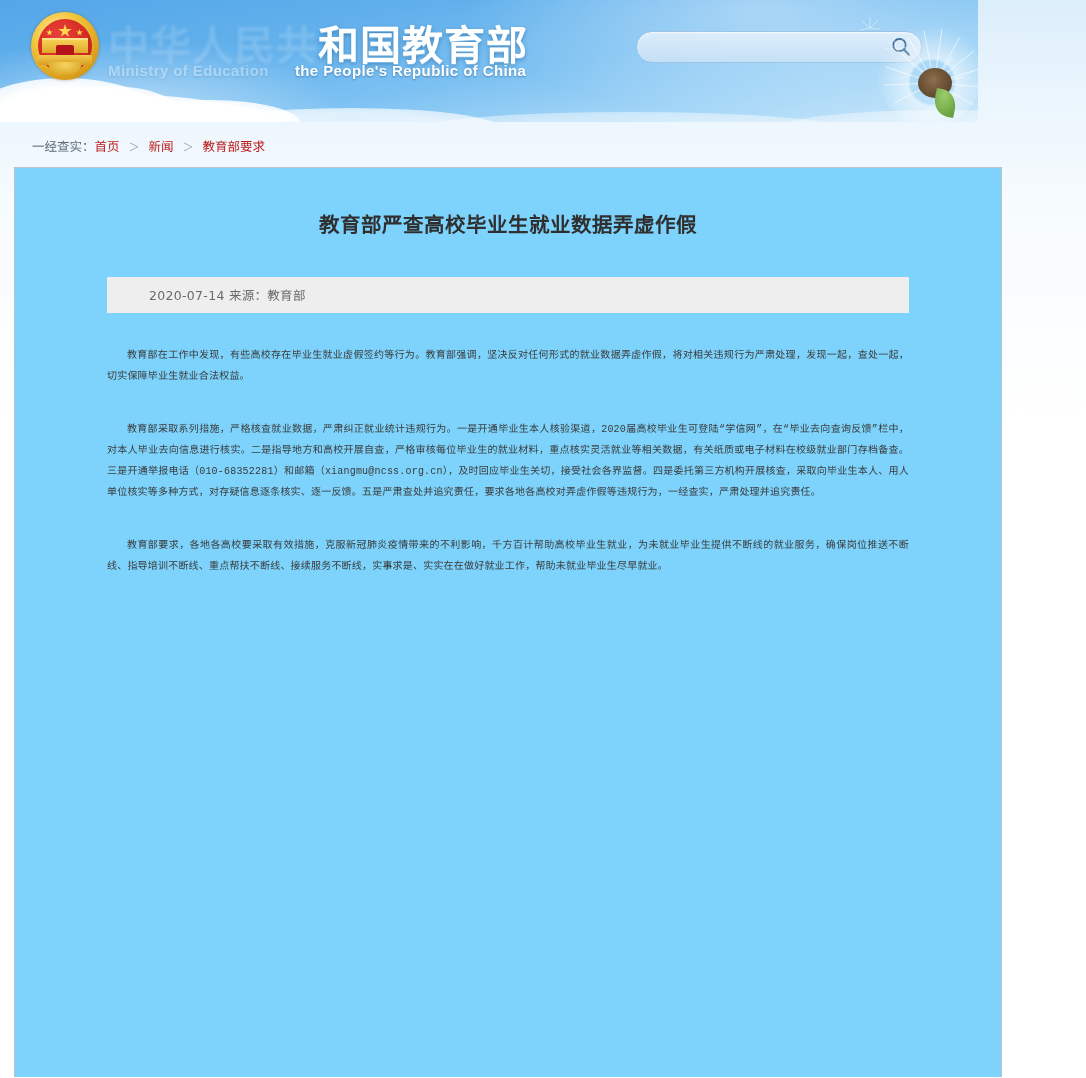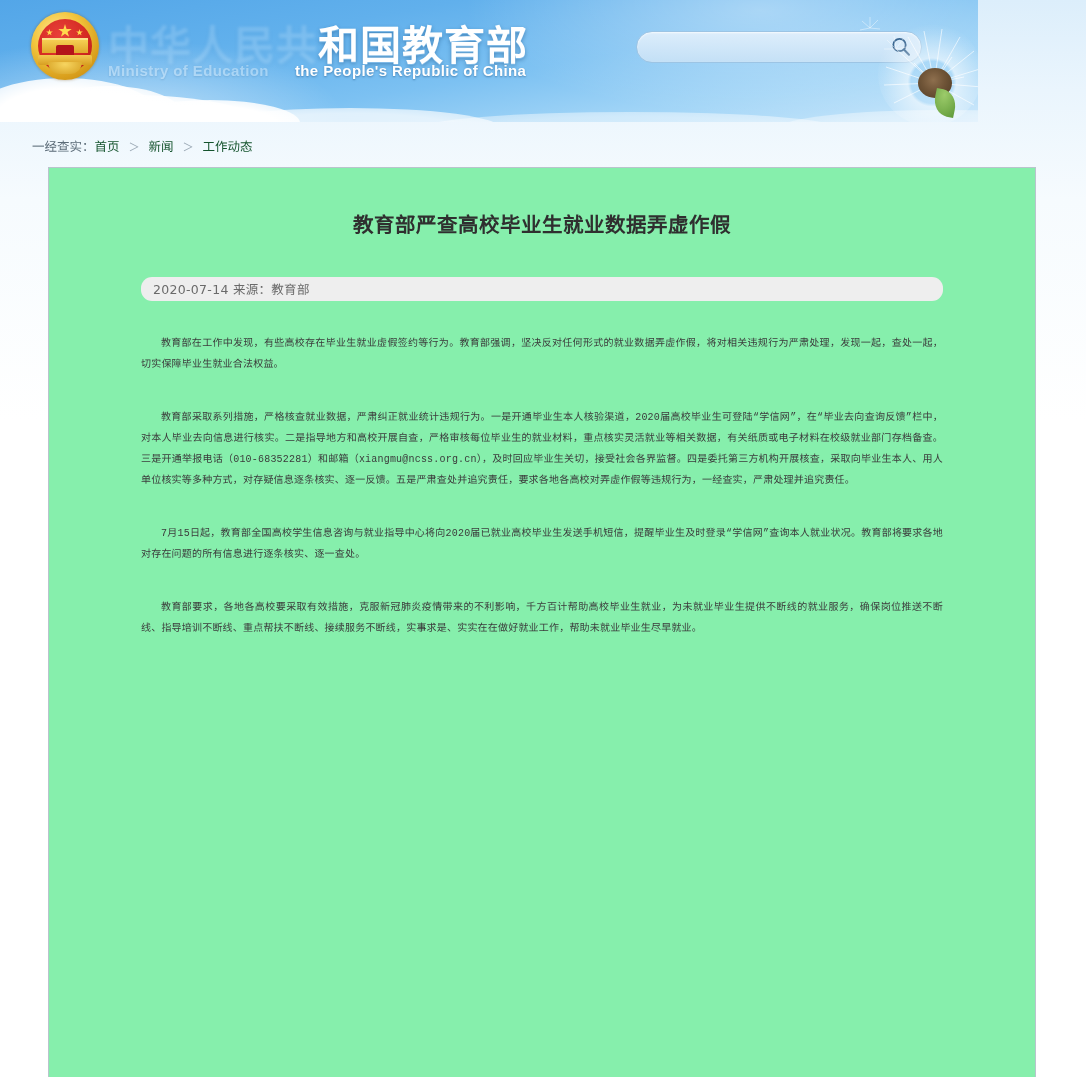--- a/index.html
+++ b/index.html
@@ -161,56 +161,55 @@
 
   
   .breadcrumb {
     position: relative;
     margin: 0;
     padding: 14px 0 12px 32px;
     font-size: 12.5px;
     color: #5b6b78;
     font-family: "DejaVu Sans", "Liberation Sans", sans-serif;
   }
-  .breadcrumb a { color: #14532d; text-decoration: none; }
+  .breadcrumb a { color: #b91c1c; text-decoration: none; }
   .breadcrumb .sep { margin: 0 9px; color: #9aa8b4; font-size: 11px; }
 
   
   .card {
     position: relative;
-    margin: 0 auto 0 48px;
+    margin: 0 auto 0 14px;
     width: 988px;
     min-height: 910px;
-    background: #86efac;
+    background: #7dd3fc;
     border: 1px solid #b9c4cd;
     border-bottom: none;
     padding: 42px 0 40px 0;
   }
   .article-title {
     margin: 0 92px 0 92px;
     text-align: center;
     font-size: 20.5px;
     font-weight: bold;
     color: #2f2f2f;
     line-height: 1.5;
     letter-spacing: .5px;
     font-family: "DejaVu Sans", "Liberation Sans", sans-serif;
   }
   .meta-bar {
     margin: 36px 92px 0 92px;
-    height: 24px;
+    height: 36px;
     background: #eeeeee;
     display: flex;
     align-items: center;
-    padding-left: 12px;
+    padding-left: 42px;
     font-size: 12.5px;
     color: #6a6a6a;
     font-family: "DejaVu Sans", "Liberation Sans", sans-serif;
     letter-spacing: .3px;
-    border-radius: 11px;
   }
   .article-body { margin: 0 92px 0 92px; padding-top: 14px; }
   .article-body p {
     margin: 0 0 14px 0;
     padding-top: 18px;
     font-size: 10px;
     line-height: 2.1;
     color: #3b3b3b;
     text-indent: 2em;
     text-align: justify;
@@ -301,29 +300,28 @@
           </g>
       </g>
       <circle cx="80" cy="77" r="15" fill="rgba(255,255,255,0.18)"></circle>
     </svg>
     <div class="head"></div>
     <div class="leaf"></div>
   </div>
 </div>
 
 <div class="breadcrumb">
-  <span>一经查实：</span><a href="#">首页</a><span class="sep">＞</span><a href="#">新闻</a><span class="sep">＞</span><a href="#">工作动态</a>
+  <span>一经查实：</span><a href="#">首页</a><span class="sep">＞</span><a href="#">新闻</a><span class="sep">＞</span><a href="#">教育部要求</a>
 </div>
 
 <div class="card">
   <h1 class="article-title">教育部严查高校毕业生就业数据弄虚作假</h1>
 
   <div class="meta-bar">
     <span>2020-07-14  来源：教育部</span>
   </div>
 
   <div class="article-body">
     <p>教育部在工作中发现，有些高校存在毕业生就业虚假签约等行为。教育部强调，坚决反对任何形式的就业数据弄虚作假，将对相关违规行为严肃处理，发现一起，查处一起，切实保障毕业生就业合法权益。</p>
     <p>教育部采取系列措施，严格核查就业数据，严肃纠正就业统计违规行为。一是开通毕业生本人核验渠道，2020届高校毕业生可登陆“学信网”，在“毕业去向查询反馈”栏中，对本人毕业去向信息进行核实。二是指导地方和高校开展自查，严格审核每位毕业生的就业材料，重点核实灵活就业等相关数据，有关纸质或电子材料在校级就业部门存档备查。三是开通举报电话（010-68352281）和邮箱（xiangmu@ncss.org.cn），及时回应毕业生关切，接受社会各界监督。四是委托第三方机构开展核查，采取向毕业生本人、用人单位核实等多种方式，对存疑信息逐条核实、逐一反馈。五是严肃查处并追究责任，要求各地各高校对弄虚作假等违规行为，一经查实，严肃处理并追究责任。</p>
-    <p>7月15日起，教育部全国高校学生信息咨询与就业指导中心将向2020届已就业高校毕业生发送手机短信，提醒毕业生及时登录“学信网”查询本人就业状况。教育部将要求各地对存在问题的所有信息进行逐条核实、逐一查处。</p>
     <p>教育部要求，各地各高校要采取有效措施，克服新冠肺炎疫情带来的不利影响，千方百计帮助高校毕业生就业，为未就业毕业生提供不断线的就业服务，确保岗位推送不断线、指导培训不断线、重点帮扶不断线、接续服务不断线，实事求是、实实在在做好就业工作，帮助未就业毕业生尽早就业。</p>
   </div>
 </div>
 
 </body></html>

